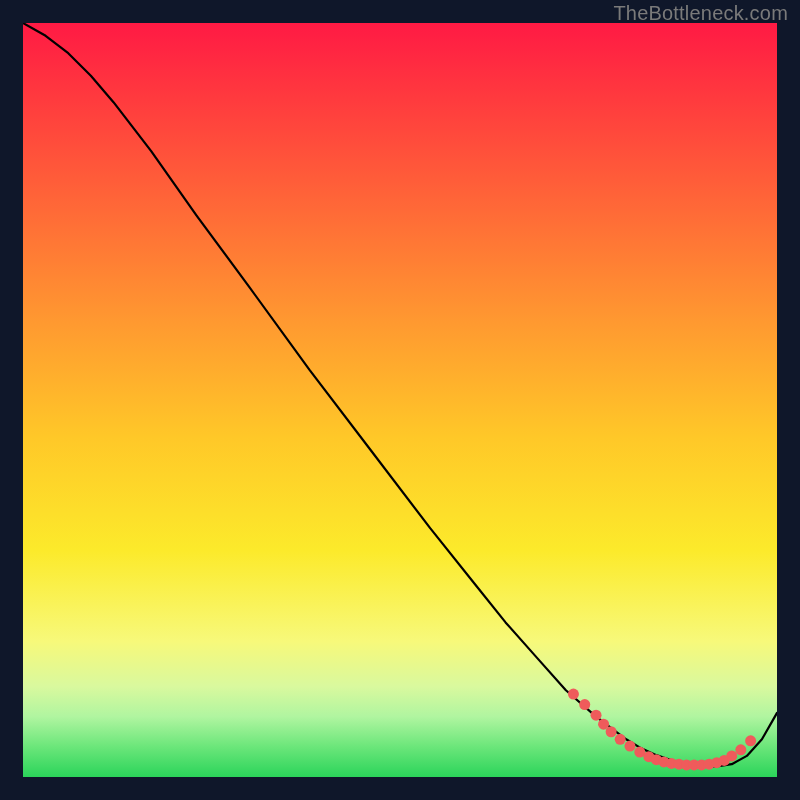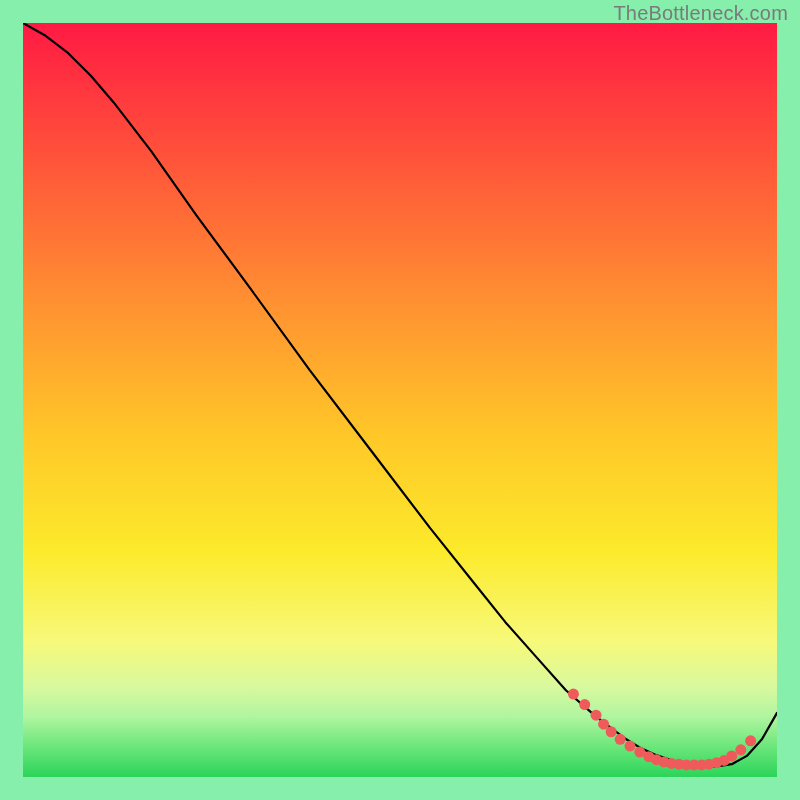--- a/index.html
+++ b/index.html
@@ -8,21 +8,21 @@
     width: 800px;
     height: 800px;
     background: #000;
     overflow: hidden;
     font-family: Arial, Helvetica, sans-serif;
   }
   .stage {
     position: relative;
     width: 800px;
     height: 800px;
-    background: #86efac;
+    background: #0f172a;
   }
   .plot {
     position: absolute;
     left: 23px;
     top: 23px;
     width: 754px;
     height: 754px;
   }
   .gradient-bg {
     position: absolute;

